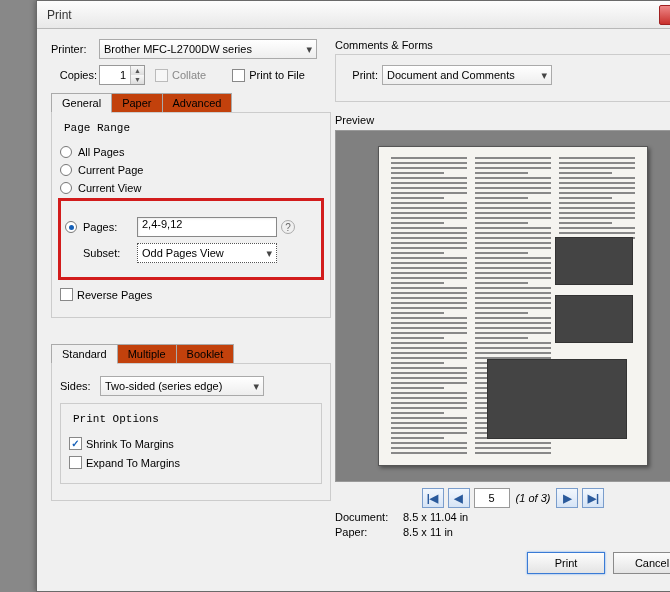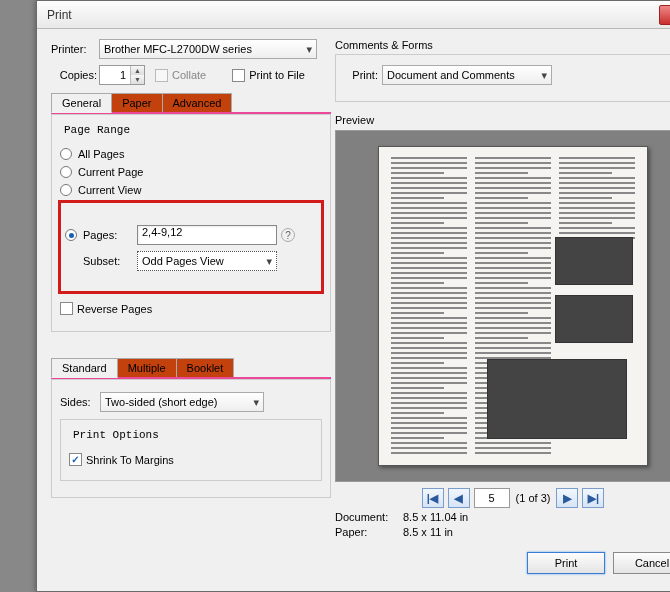--- a/index.html
+++ b/index.html
@@ -17,51 +17,51 @@
 .lbl { width: 48px; text-align: left; padding-right: 2px; }
 .dropdown { height: 20px; border: 1px solid #aaa; background: linear-gradient(#fff,#eee); display: inline-flex; align-items: center; padding: 0 4px; }
 .dropdown .arrow { margin-left: auto; padding-left: 6px; color: #444; font-size: 11px; }
 .spin { width: 46px; height: 20px; border: 1px solid #999; background: #fff; display: inline-flex; }
 .spin input { border:0; width:30px; text-align:right; padding-right:4px; font-size:11px; }
 .spin .btns { width:14px; display:flex; flex-direction: column; border-left:1px solid #bbb; }
 .spin .btns div { flex:1; background: linear-gradient(#f8f8f8,#ddd); font-size:7px; display:flex; align-items:center; justify-content:center; color:#555; }
 .cb { width: 13px; height: 13px; border: 1px solid #888; background: #fff; margin-right: 4px; display:inline-flex; align-items:center; justify-content:center; }
 .cb.checked::after { content:'✓'; font-size:10px; color:#1560b8; font-weight:bold; line-height:1; }
 
-.tabs { display:flex; border-bottom:3px solid #ec4899; margin-top:8px; }
+.tabs { display:flex; border-bottom:1px solid #ec4899; margin-top:8px; }
 .tab { padding: 3px 10px; border:1px solid #aaa; border-bottom:0; background:#c2410c; margin-right:-1px; position:relative; }
 .tab.active { background:#f0f0f0; border-bottom:1px solid #f0f0f0; margin-bottom:-1px; }
 
 .group { border:1px solid #ccc; padding: 8px 8px 8px 8px; margin-top:-1px; margin-bottom: 8px; }
 .group-title { margin:-14px 0 6px 0; display:inline-block; background:#f0f0f0; padding:0 4px;font-family:Liberation Mono, monospace; }
 
 .radio-row { display:flex; align-items:center; margin: 6px 0; }
 .radio { width:12px; height:12px; border:1px solid #777; border-radius:50%; background:#fff; margin-right:6px; display:inline-flex; align-items:center; justify-content:center; }
 .radio.sel::after { content:''; width:5px; height:5px; border-radius:50%; background:#1560b8; }
 
-.highlight-box { border: 3px solid #d21c1c; padding: 20px 4px; margin:-2px; }
+.highlight-box { border: 3px solid #d21c1c; padding: 14px 4px; margin:-2px; }
 
 .textinput { height:20px; border:1px solid #888; background:#fff; padding:0 4px; display:inline-block; width:140px; box-shadow: inset 1px 1px 2px rgba(0,0,0,0.08); }
 .help-icon { width:14px; height:14px; border:1px solid #aaa; border-radius:50%; display:inline-flex; align-items:center; justify-content:center; color:#666; margin-left:4px; font-size:10px; }
 
 .section-label { margin-bottom: 4px; }
 .preview-area { border:1px solid #999; background:#808080; height:352px; padding:12px; display:flex; align-items:center; justify-content:center; }
 .page-prev { width:270px; height:320px; background:#f5f4f0; border:1px solid #555; box-shadow:2px 2px 4px rgba(0,0,0,0.4); padding:10px 12px; display:flex; gap:8px; font-size:0; position:relative; }
 .col-text { flex:1; display:flex; flex-direction:column; gap:2px; }
 .tl { height:2px; background:#888; margin-bottom:1px; }
 .tl.s { width:70%; }
 .imgbox { background:#444; width:78px; border:1px solid #333; position:absolute; right:14px; }
 .imgbox.i1 { top:90px; height:48px; }
 .imgbox.i2 { top:148px; height:48px; }
 .imgbox.i3 { top:212px; height:80px; width:140px; right:20px; }
 
 .page-nav { display:flex; justify-content:center; gap:4px; margin-top:6px; }
 .nav-btn { width:22px; height:20px; border:1px solid #7a9dcc; background:linear-gradient(#f2f7fd,#d6e4f6); display:flex; align-items:center; justify-content:center; color:#2a5a9c; font-weight:bold; }
 .page-num { width:36px; border:1px solid #999; background:#fff; text-align:center; height:20px; line-height:18px; }
-.page-of { height:20px; line-height:20px; padding:0 2px; }
+.page-of { height:20px; line-height:20px; padding:0 2px;font-style:italic; }
 
 .footer-row { margin-top:3px; display:flex; }
 .footer-row .k { width:68px; }
 
 .dlg-btns { display:flex; justify-content:flex-end; gap:8px; margin-top:14px; }
 .btn { width:78px; height:22px; border:1px solid #8a8a8a; background:linear-gradient(#fdfdfd,#e4e4e4); display:flex; align-items:center; justify-content:center; }
 .btn.primary { border:1px solid #3a7bd5; box-shadow:0 0 2px #6ca6f0; }
 </style>
 </head>
 <body>
@@ -148,29 +148,33 @@
         <div style="height:10px"></div>
         <div class="tabs">
           <div class="tab active">Standard</div>
           <div class="tab">Multiple</div>
           <div class="tab">Booklet</div>
         </div>
         <div class="group">
           <div class="row" style="margin:4px 0 8px 0">
             <span style="width:40px">Sides:</span>
             <div class="dropdown" style="width:164px">
-              <span>Two-sided (short edge)</span>
+              <span>Two-sided (series edge)</span>
               <span class="arrow">▾</span>
             </div>
           </div>
           <div class="group" style="border-color:#ccc;">
             <div class="group-title">Print Options</div>
             <div class="radio-row">
                 <span class="cb checked"></span>
                 <span>Shrink To Margins</span>
+              </div>
+            <div class="radio-row">
+                <span class="cb"></span>
+                <span>Expand To Margins</span>
               </div>
           </div>
         </div>
       </div>
 
       <div class="right">
         <div class="section-label">Comments &amp; Forms</div>
         <div class="group" style="padding:10px 10px; margin-bottom:12px">
           <div class="row">
             <span style="width:36px; text-align:right; padding-right:4px">Print:</span>

